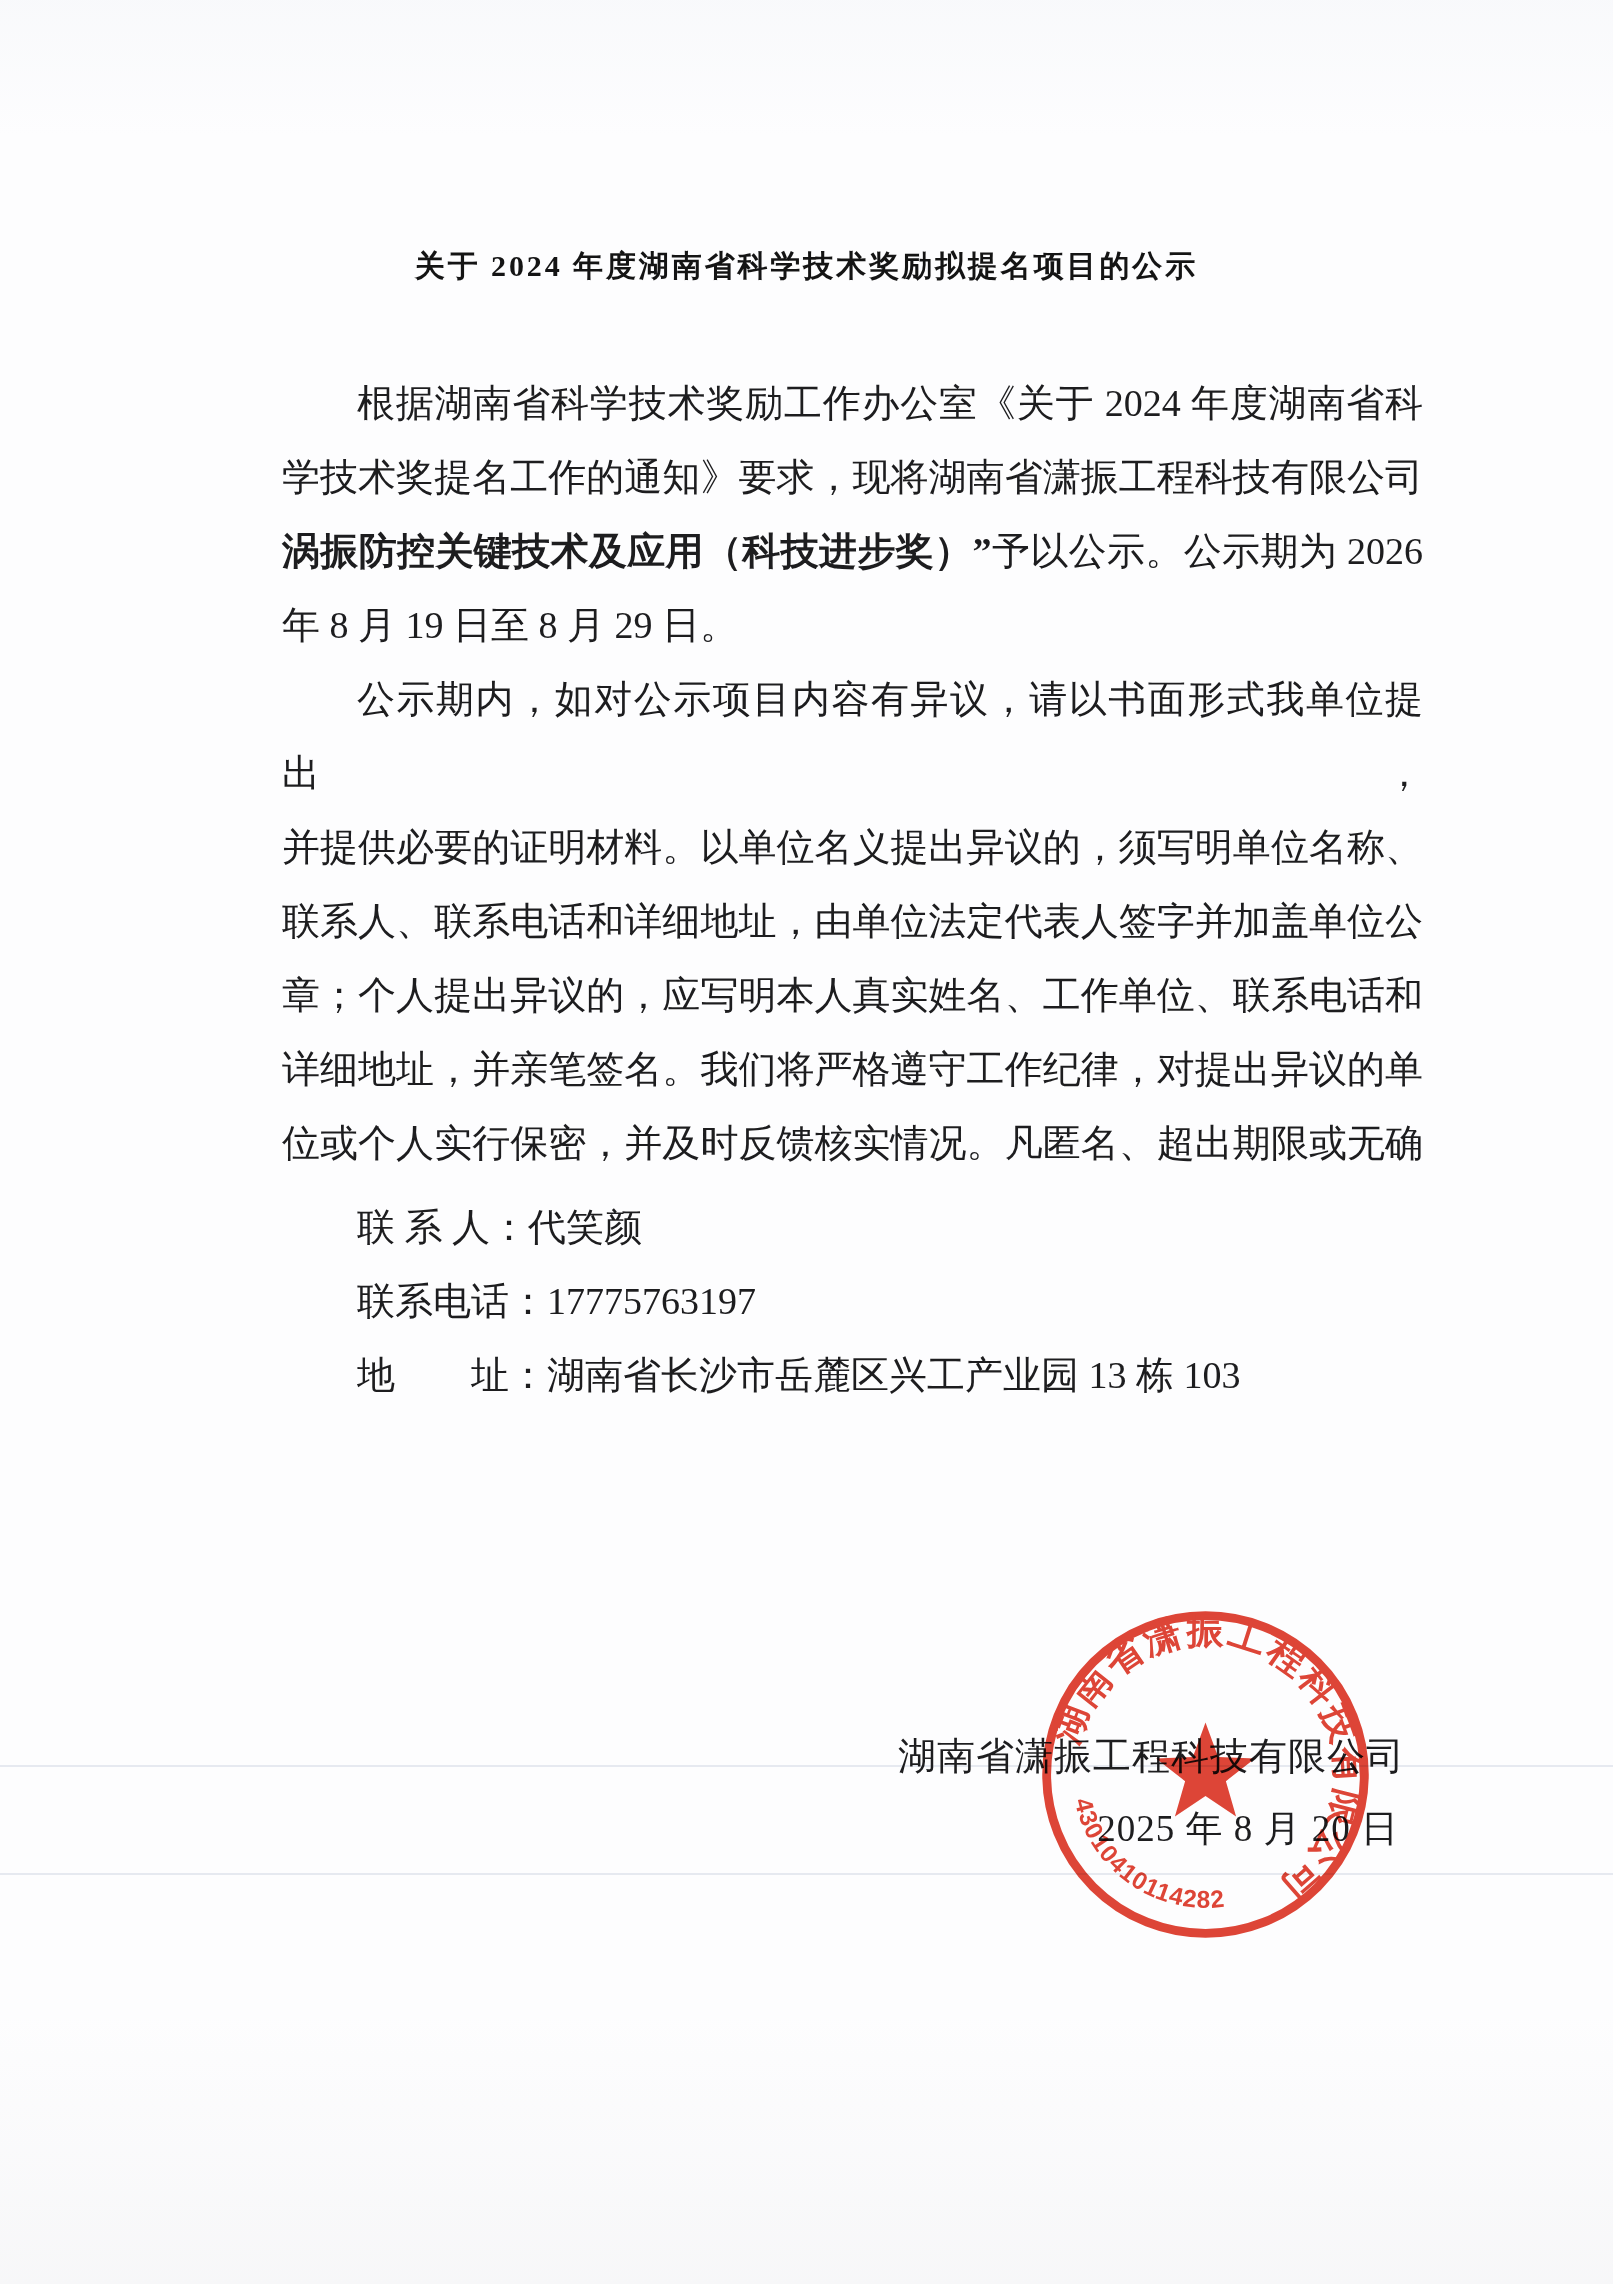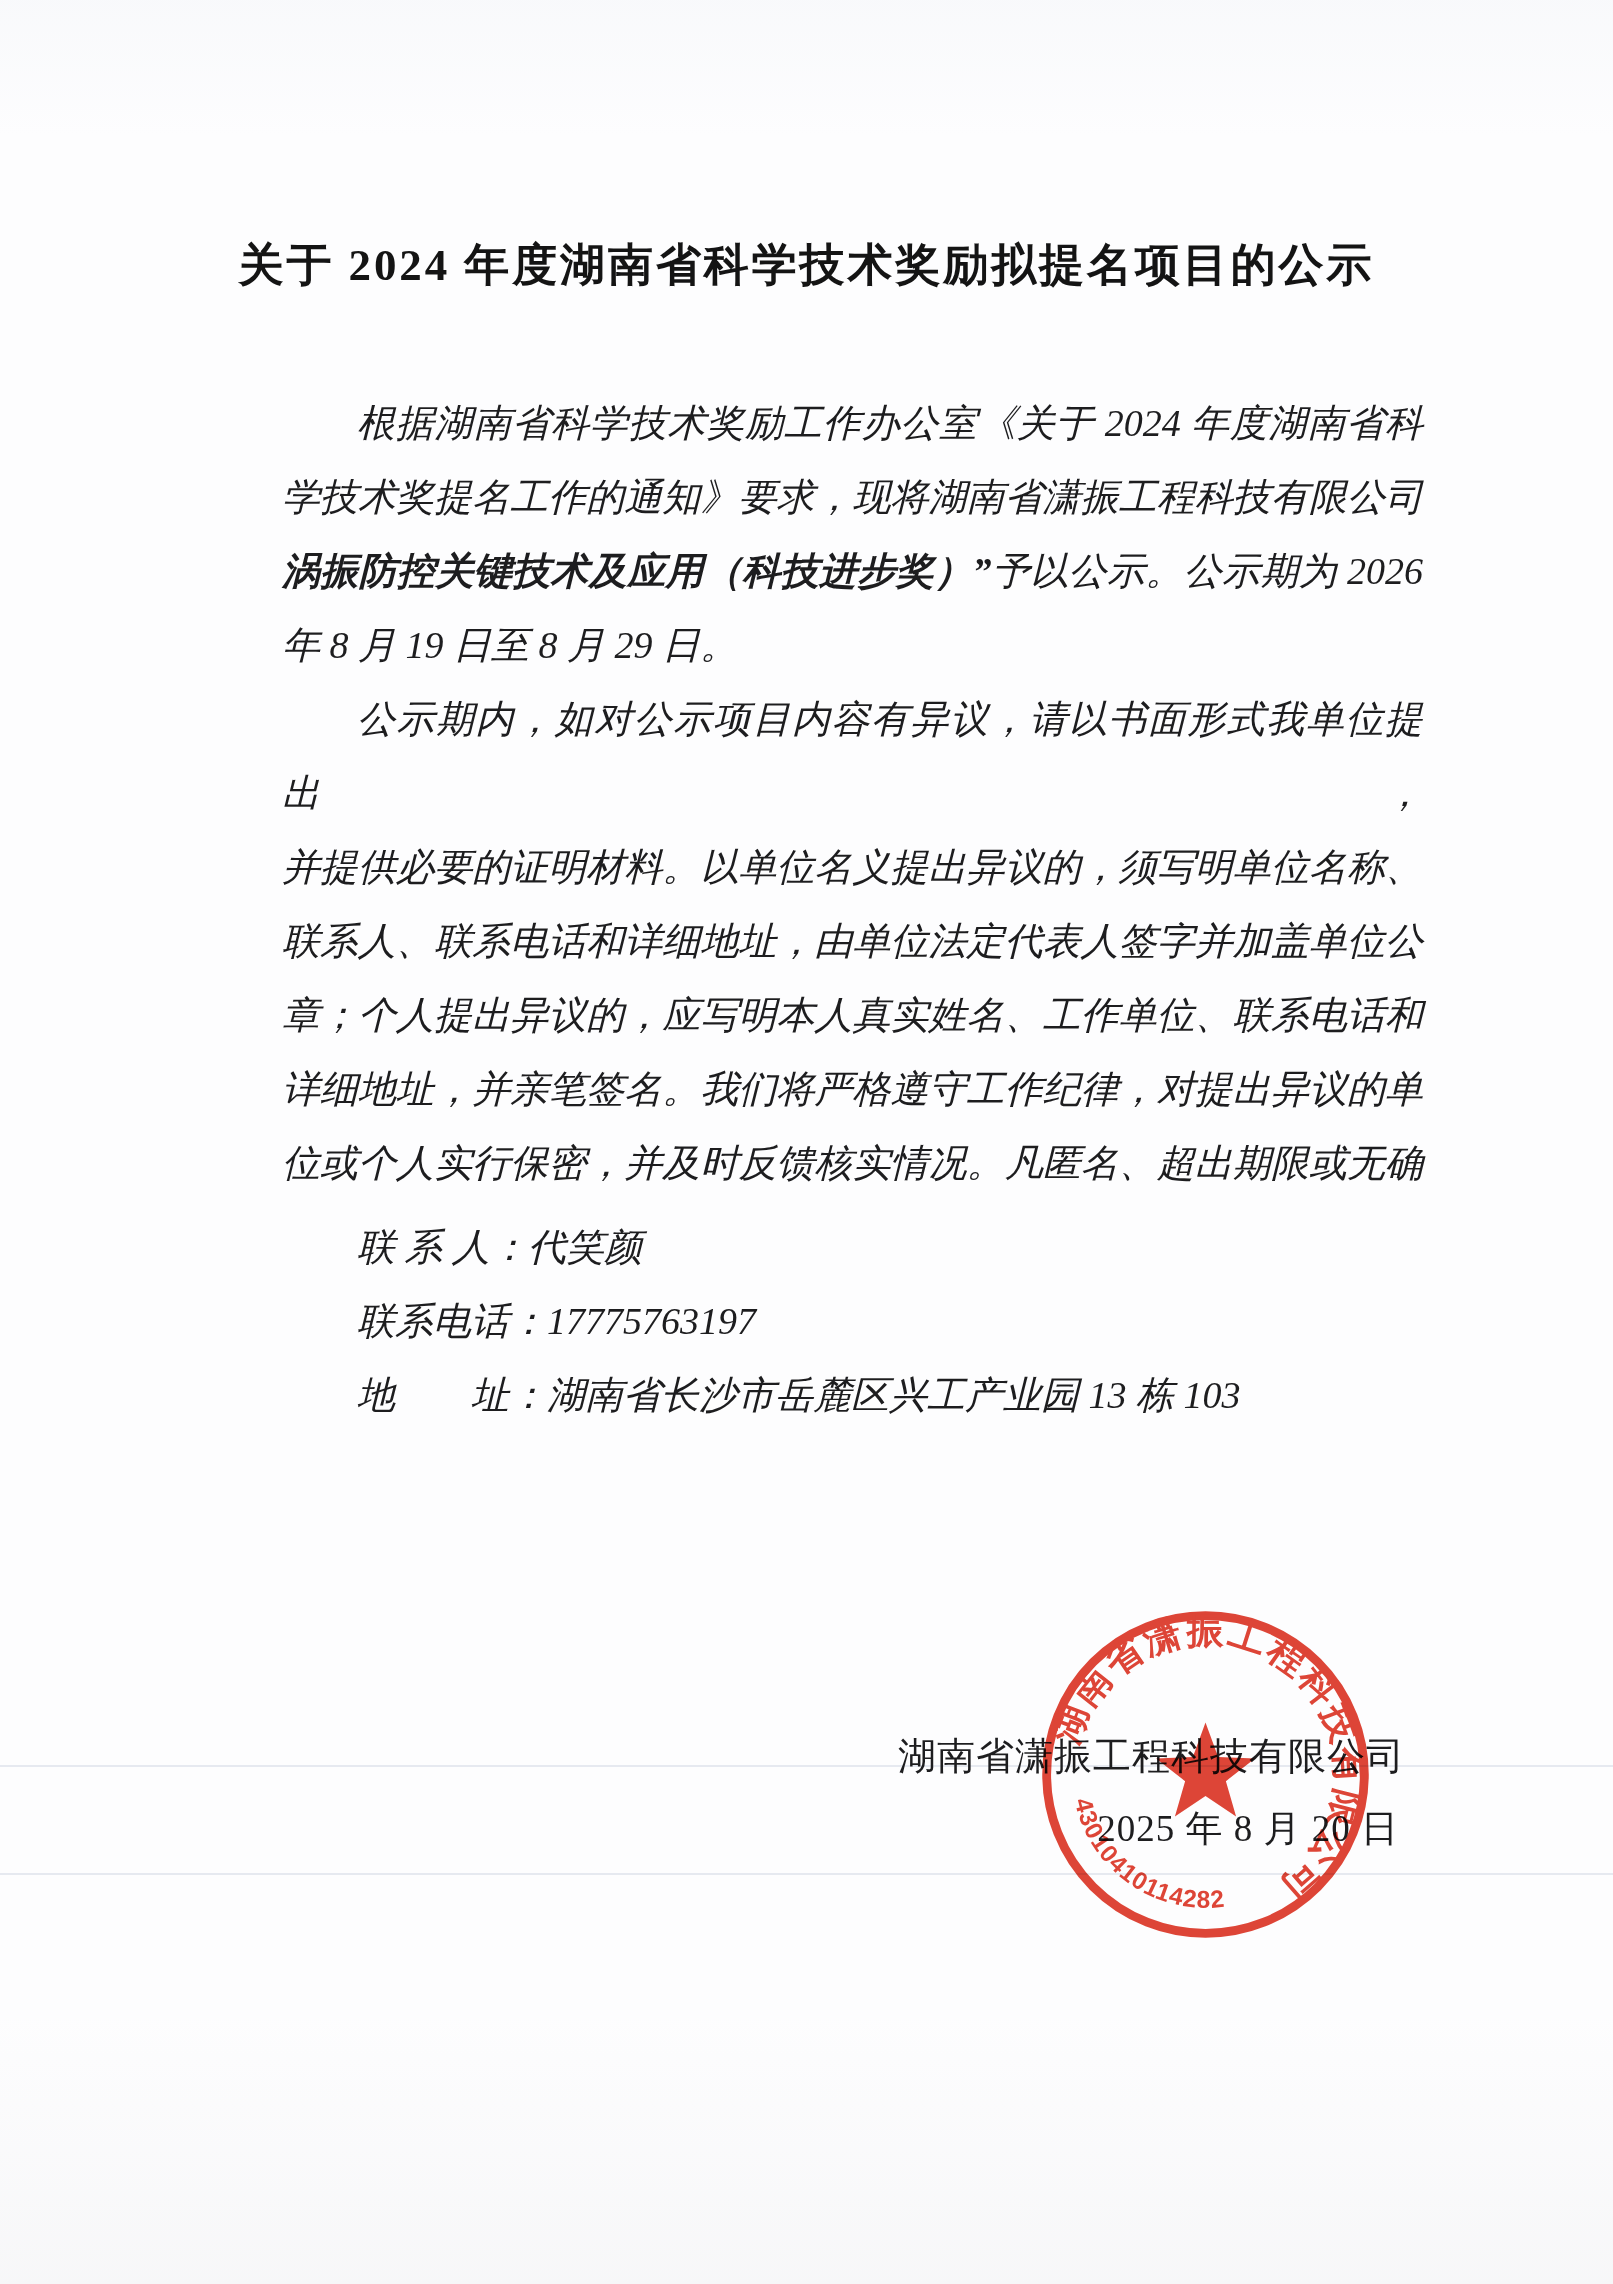--- a/index.html
+++ b/index.html
@@ -14,26 +14,26 @@
     position:absolute;left:0;top:0;right:0;bottom:0;
     background:linear-gradient(180deg, rgba(235,238,244,.25) 0%, rgba(255,255,255,0) 6%, rgba(255,255,255,0) 88%, rgba(150,152,160,.06) 100%);
     pointer-events:none;
   }
   .scanline{position:absolute;left:0;width:1613px;height:2px;background:rgba(186,196,214,.35);}
   .scanline.l1{top:1765px;}
   .scanline.l2{top:1873px;}
 
   .doc-title{
     position:absolute;top:235px;left:0;width:1613px;
-    text-align:center;font-size:45px;font-weight:bold;
+    text-align:center;font-size:30px;font-weight:bold;
     letter-spacing:2.9px;color:#141414;line-height:61px;margin:0;
   }
   .body-col{
-    position:absolute;left:282px;top:386px;width:1141px;
-    font-size:38px;line-height:74px;color:#1d1d1f;font-style:italic;
+    position:absolute;left:282px;top:366px;width:1141px;
+    font-size:38px;line-height:74px;color:#1d1d1f;
   }
   .ln{width:1141px;}
   .ln.j{text-align:justify;text-align-last:justify;}
   .ln.ind{text-indent:75px;}
   .ln b{font-weight:bold;}
   .contacts{margin-top:9.8px;}
   .contact-row{padding-left:75px;}
 
   .sig-company{
     position:absolute;top:1731px;right:208px;

